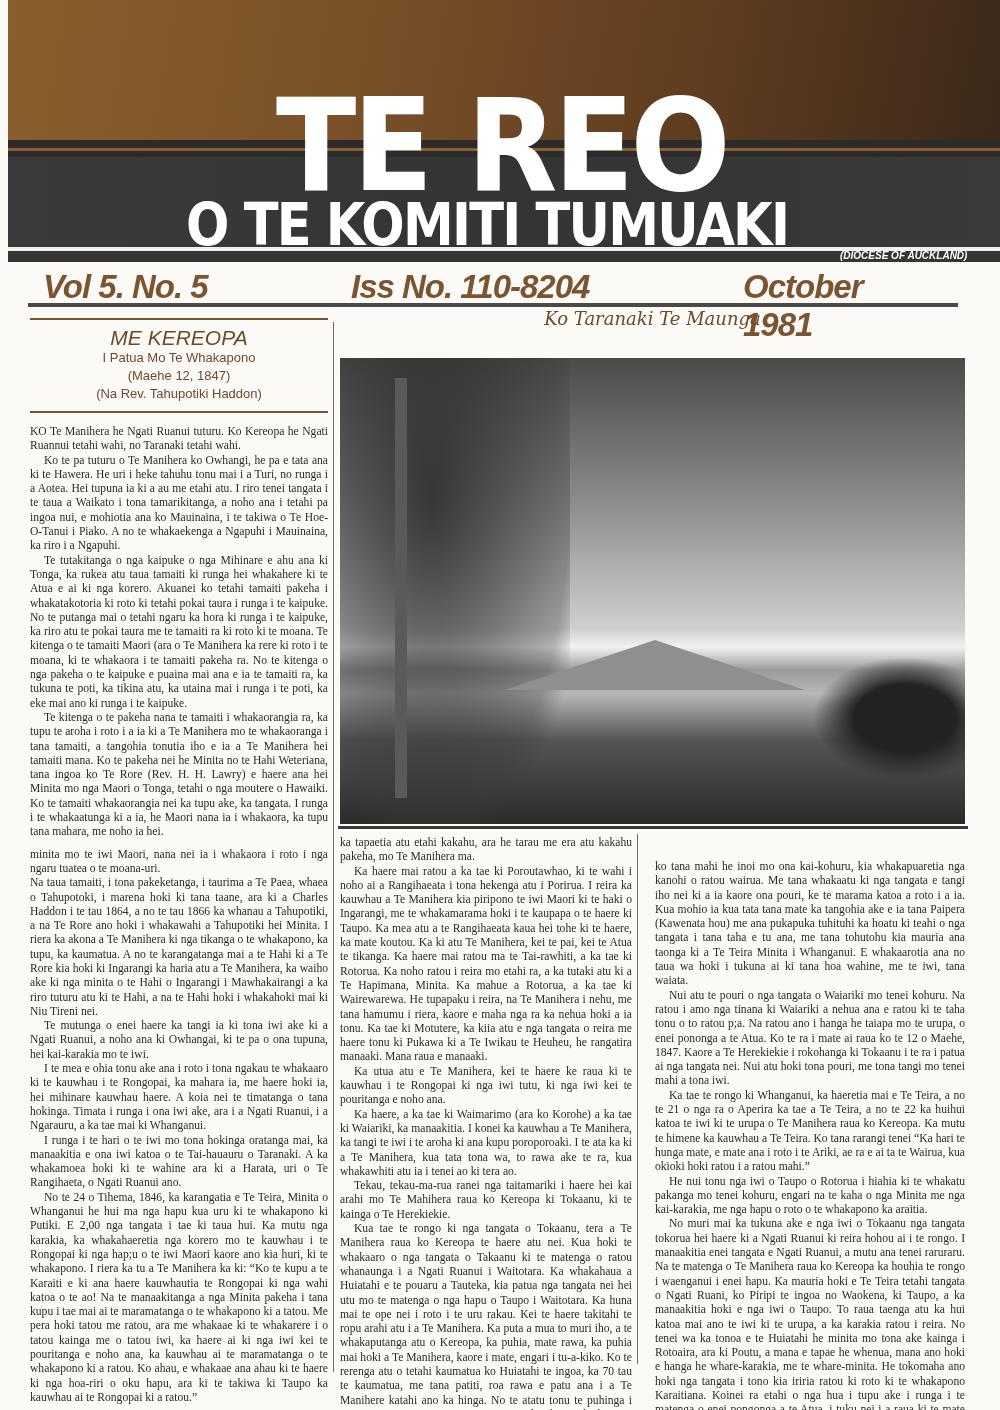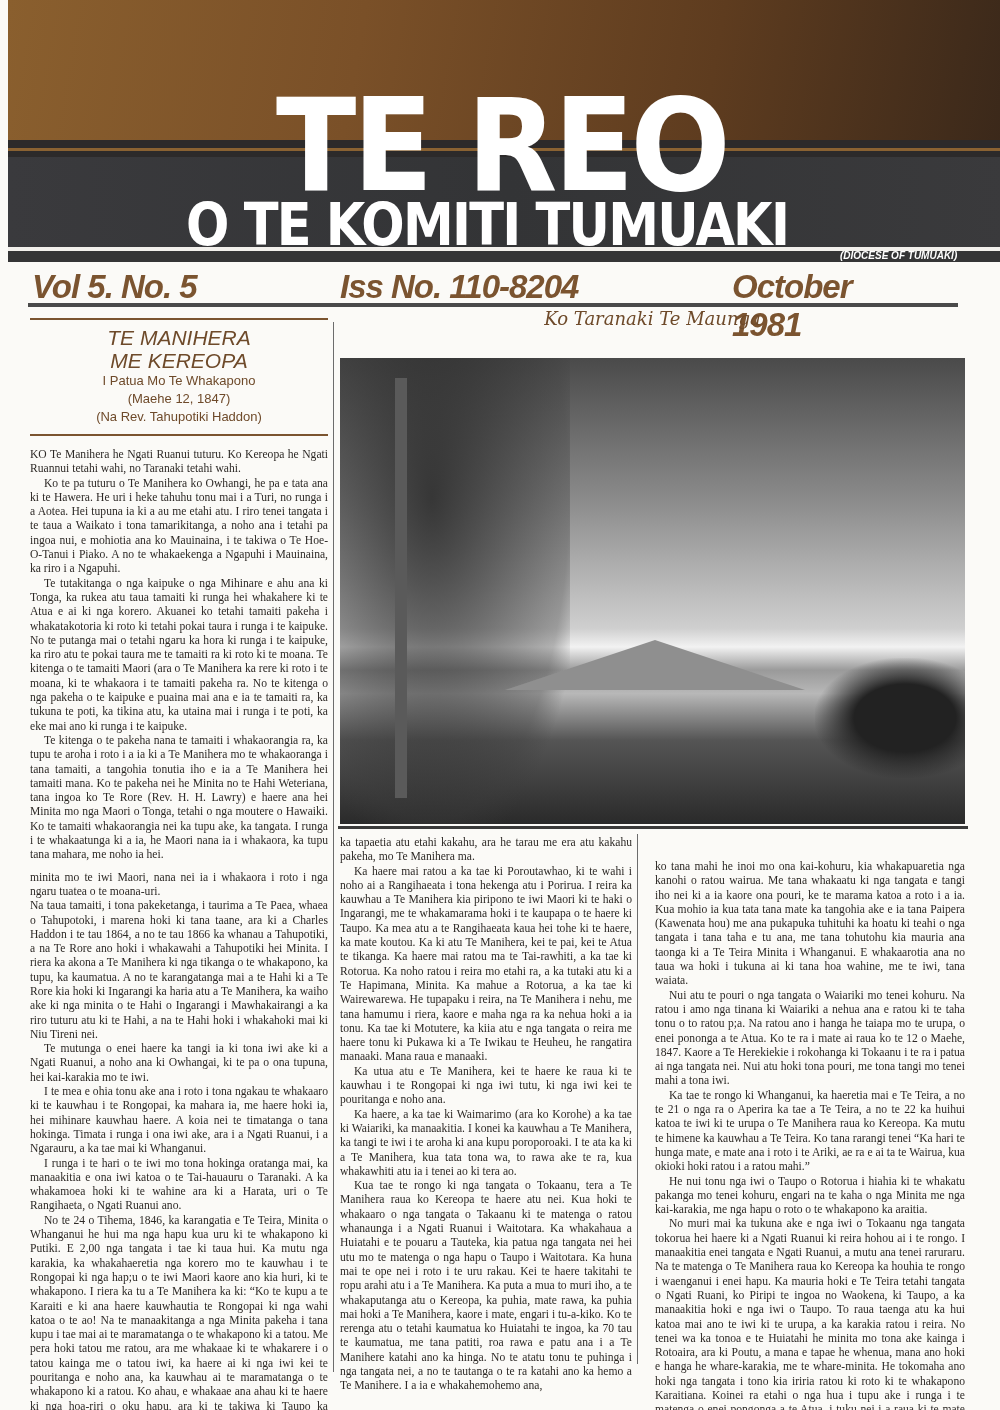--- a/index.html
+++ b/index.html
@@ -8,21 +8,21 @@
   .mast-brown{position:absolute;left:0;top:0;width:1000px;height:145px;background:linear-gradient(100deg,#8a5f2e 0%,#7a5028 35%,#5e3c1f 70%,#3a281a 100%);}
   .mast-stripe1{position:absolute;left:0;top:140px;width:1000px;height:8px;background:#2c2a2a;}
   .mast-stripe2{position:absolute;left:0;top:148px;width:1000px;height:3px;background:#8a6232;}
   .mast-stripe3{position:absolute;left:0;top:151px;width:1000px;height:6px;background:#2c2a2a;}
   .mast-dark{position:absolute;left:0;top:157px;width:1000px;height:90px;background:linear-gradient(90deg,#3a3a3d,#333436 50%,#3a3a3c);}
   .mast-white{position:absolute;left:0;top:247px;width:1000px;height:4px;background:#f2f0ec;}
   .mast-bottom{position:absolute;left:0;top:251px;width:1000px;height:11px;background:#353536;}
   .title-main{position:absolute;left:268px;top:82px;font-family:"DejaVu Sans",sans-serif;font-weight:bold;font-size:128px;color:#fff;letter-spacing:-4px;line-height:1;transform:scaleX(0.92);transform-origin:left top;}
   .title-sub{position:absolute;left:178px;top:196px;font-family:"DejaVu Sans",sans-serif;font-weight:bold;font-size:58px;color:#fff;letter-spacing:-2px;line-height:1;transform:scaleX(0.88);transform-origin:left top;}
   .diocese{position:absolute;left:832px;top:250px;font-family:"Liberation Sans",sans-serif;font-size:10px;color:#fff;font-style:italic;font-weight:bold;}
-  .issue-bar{position:absolute;left:0;top:262px;width:887px;height:50px;}
+  .issue-bar{position:absolute;left:11px;top:262px;width:887px;height:50px;}
   .issue-item{position:absolute;top:6px;font-family:"Liberation Sans",sans-serif;font-weight:bold;font-style:italic;font-size:33px;color:#7b5430;letter-spacing:-1px;}
   .issue-rule{position:absolute;left:28px;top:303px;width:930px;height:4px;background:#4a4a4a;}
   .col-left{position:absolute;left:30px;top:318px;width:298px;}
   .col-left-vrule{position:absolute;left:333px;top:322px;width:1px;height:1050px;background:#6c6c6c;}
   .head-rule{height:2px;background:#7b5430;margin-bottom:6px;}
   .story-title{font-family:"Liberation Sans",sans-serif;font-style:italic;color:#6e4a2a;text-align:center;font-size:21px;line-height:23px;}
   .story-sub{font-family:"Liberation Sans",sans-serif;color:#6e4a2a;text-align:center;font-size:13px;line-height:18px;}
   .story-rule{height:2px;background:#7b5430;margin:8px 0 12px;}
   .text{font-size:11.6px;line-height:14.3px;text-align:justify;color:#2d2926;}
   .text p{margin:0;text-indent:14px;}
@@ -44,34 +44,33 @@
 <div class="masthead">
   <div class="mast-brown"></div>
   <div class="mast-stripe1"></div>
   <div class="mast-stripe2"></div>
   <div class="mast-stripe3"></div>
   <div class="mast-dark"></div>
   <div class="mast-white"></div>
   <div class="mast-bottom"></div>
   <div class="title-main">TE REO</div>
   <div class="title-sub">O TE KOMITI TUMUAKI</div>
-  <div class="diocese">(DIOCESE OF TUMUAKI)</div>
+  <div class="diocese">(DIOCESE OF AUCKLAND)</div>
 </div>
 
 <div class="issue-bar">
   <span class="issue-item" style="left:32px;">Vol 5. No. 5</span>
   <span class="issue-item" style="left:340px;text-align:right;">Iss No. 110-8204</span>
   <span class="issue-item" style="left:732px;">October 1981</span>
 </div>
 <div class="issue-rule"></div>
 
 <div class="col-left">
   <div class="head-rule"></div>
   <div class="story-title">
-    <div>TE MANIHERA</div>
     <div>ME KEREOPA</div>
   </div>
   <div class="story-sub">
     <div>I Patua Mo Te Whakapono</div>
     <div>(Maehe 12, 1847)</div>
     <div>(Na Rev. Tahupotiki Haddon)</div>
   </div>
   <div class="story-rule"></div>
   <div class="text">
     <p class="noind">KO Te Manihera he Ngati Ruanui tuturu. Ko Kereopa he Ngati Ruannui tetahi wahi, no Taranaki tetahi wahi.</p>
@@ -97,20 +96,21 @@
   <div class="photo-trees-right"></div>
 </div>
 <div class="photo-rule"></div>
 
 <div class="col-mid">
   <div class="text">
     <p class="noind">ka tapaetia atu etahi kakahu, ara he tarau me era atu kakahu pakeha, mo Te Manihera ma.</p>
     <p>Ka haere mai ratou a ka tae ki Poroutawhao, ki te wahi i noho ai a Rangihaeata i tona hekenga atu i Porirua. I reira ka kauwhau a Te Manihera kia piripono te iwi Maori ki te haki o Ingarangi, me te whakamarama hoki i te kaupapa o te haere ki Taupo. Ka mea atu a te Rangihaeata kaua hei tohe ki te haere, ka mate koutou. Ka ki atu Te Manihera, kei te pai, kei te Atua te tikanga. Ka haere mai ratou ma te Tai-rawhiti, a ka tae ki Rotorua. Ka noho ratou i reira mo etahi ra, a ka tutaki atu ki a Te Hapimana, Minita. Ka mahue a Rotorua, a ka tae ki Wairewarewa. He tupapaku i reira, na Te Manihera i nehu, me tana hamumu i riera, kaore e maha nga ra ka nehua hoki a ia tonu. Ka tae ki Motutere, ka kiia atu e nga tangata o reira me haere tonu ki Pukawa ki a Te Iwikau te Heuheu, he rangatira manaaki. Mana raua e manaaki.</p>
     <p>Ka utua atu e Te Manihera, kei te haere ke raua ki te kauwhau i te Rongopai ki nga iwi tutu, ki nga iwi kei te pouritanga e noho ana.</p>
     <p>Ka haere, a ka tae ki Waimarimo (ara ko Korohe) a ka tae ki Waiariki, ka manaakitia. I konei ka kauwhau a Te Manihera, ka tangi te iwi i te aroha ki ana kupu poroporoaki. I te ata ka ki a Te Manihera, kua tata tona wa, to rawa ake te ra, kua whakawhiti atu ia i tenei ao ki tera ao.</p>
+    <p>Tekau, tekau-ma-rua ranei nga taitamariki i haere hei kai arahi mo Te Mahihera raua ko Kereopa ki Tokaanu, ki te kainga o Te Herekiekie.</p>
     <p>Kua tae te rongo ki nga tangata o Tokaanu, tera a Te Manihera raua ko Kereopa te haere atu nei. Kua hoki te whakaaro o nga tangata o Takaanu ki te matenga o ratou whanaunga i a Ngati Ruanui i Waitotara. Ka whakahaua a Huiatahi e te pouaru a Tauteka, kia patua nga tangata nei hei utu mo te matenga o nga hapu o Taupo i Waitotara. Ka huna mai te ope nei i roto i te uru rakau. Kei te haere takitahi te ropu arahi atu i a Te Manihera. Ka puta a mua to muri iho, a te whakaputanga atu o Kereopa, ka puhia, mate rawa, ka puhia mai hoki a Te Manihera, kaore i mate, engari i tu-a-kiko. Ko te rerenga atu o tetahi kaumatua ko Huiatahi te ingoa, ka 70 tau te kaumatua, me tana patiti, roa rawa e patu ana i a Te Manihere katahi ano ka hinga. No te atatu tonu te puhinga i nga tangata nei, a no te tautanga o te ra katahi ano ka hemo a Te Manihere. I a ia e whakahemohemo ana,</p>
   </div>
 </div>
 <div class="col-mid-vrule"></div>
 
 <div class="col-right">
   <div class="text">
     <p class="noind">ko tana mahi he inoi mo ona kai-kohuru, kia whakapuaretia nga kanohi o ratou wairua. Me tana whakaatu ki nga tangata e tangi iho nei ki a ia kaore ona pouri, ke te marama katoa a roto i a ia. Kua mohio ia kua tata tana mate ka tangohia ake e ia tana Paipera (Kawenata hou) me ana pukapuka tuhituhi ka hoatu ki teahi o nga tangata i tana taha e tu ana, me tana tohutohu kia mauria ana taonga ki a Te Teira Minita i Whanganui. E whakaarotia ana no taua wa hoki i tukuna ai ki tana hoa wahine, me te iwi, tana waiata.</p>
     <p>Nui atu te pouri o nga tangata o Waiariki mo tenei kohuru. Na ratou i amo nga tinana ki Waiariki a nehua ana e ratou ki te taha tonu o to ratou p;a. Na ratou ano i hanga he taiapa mo te urupa, o enei pononga a te Atua. Ko te ra i mate ai raua ko te 12 o Maehe, 1847. Kaore a Te Herekiekie i rokohanga ki Tokaanu i te ra i patua ai nga tangata nei. Nui atu hoki tona pouri, me tona tangi mo tenei mahi a tona iwi.</p>
     <p>Ka tae te rongo ki Whanganui, ka haeretia mai e Te Teira, a no te 21 o nga ra o Aperira ka tae a Te Teira, a no te 22 ka huihui katoa te iwi ki te urupa o Te Manihera raua ko Kereopa. Ka mutu te himene ka kauwhau a Te Teira. Ko tana rarangi tenei “Ka hari te hunga mate, e mate ana i roto i te Ariki, ae ra e ai ta te Wairua, kua okioki hoki ratou i a ratou mahi.”</p>

